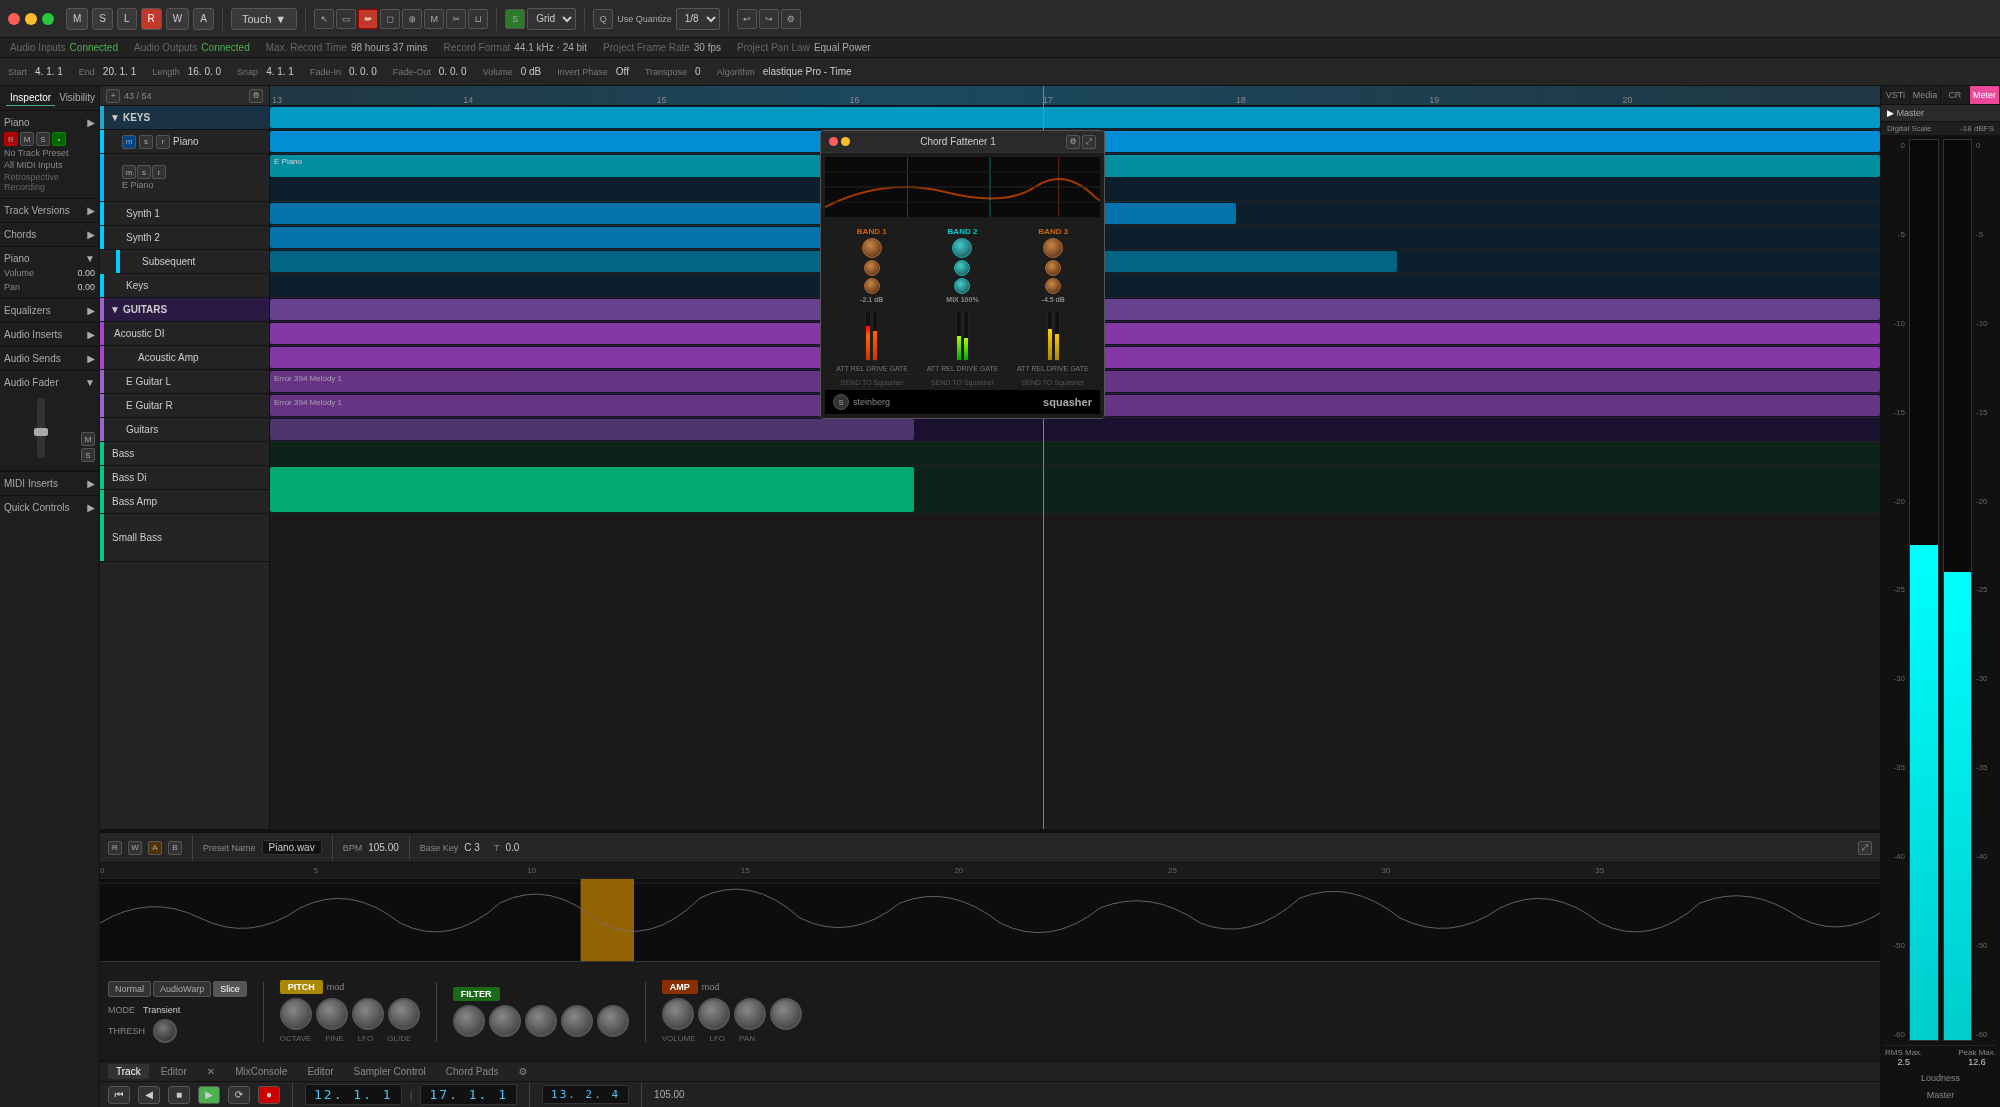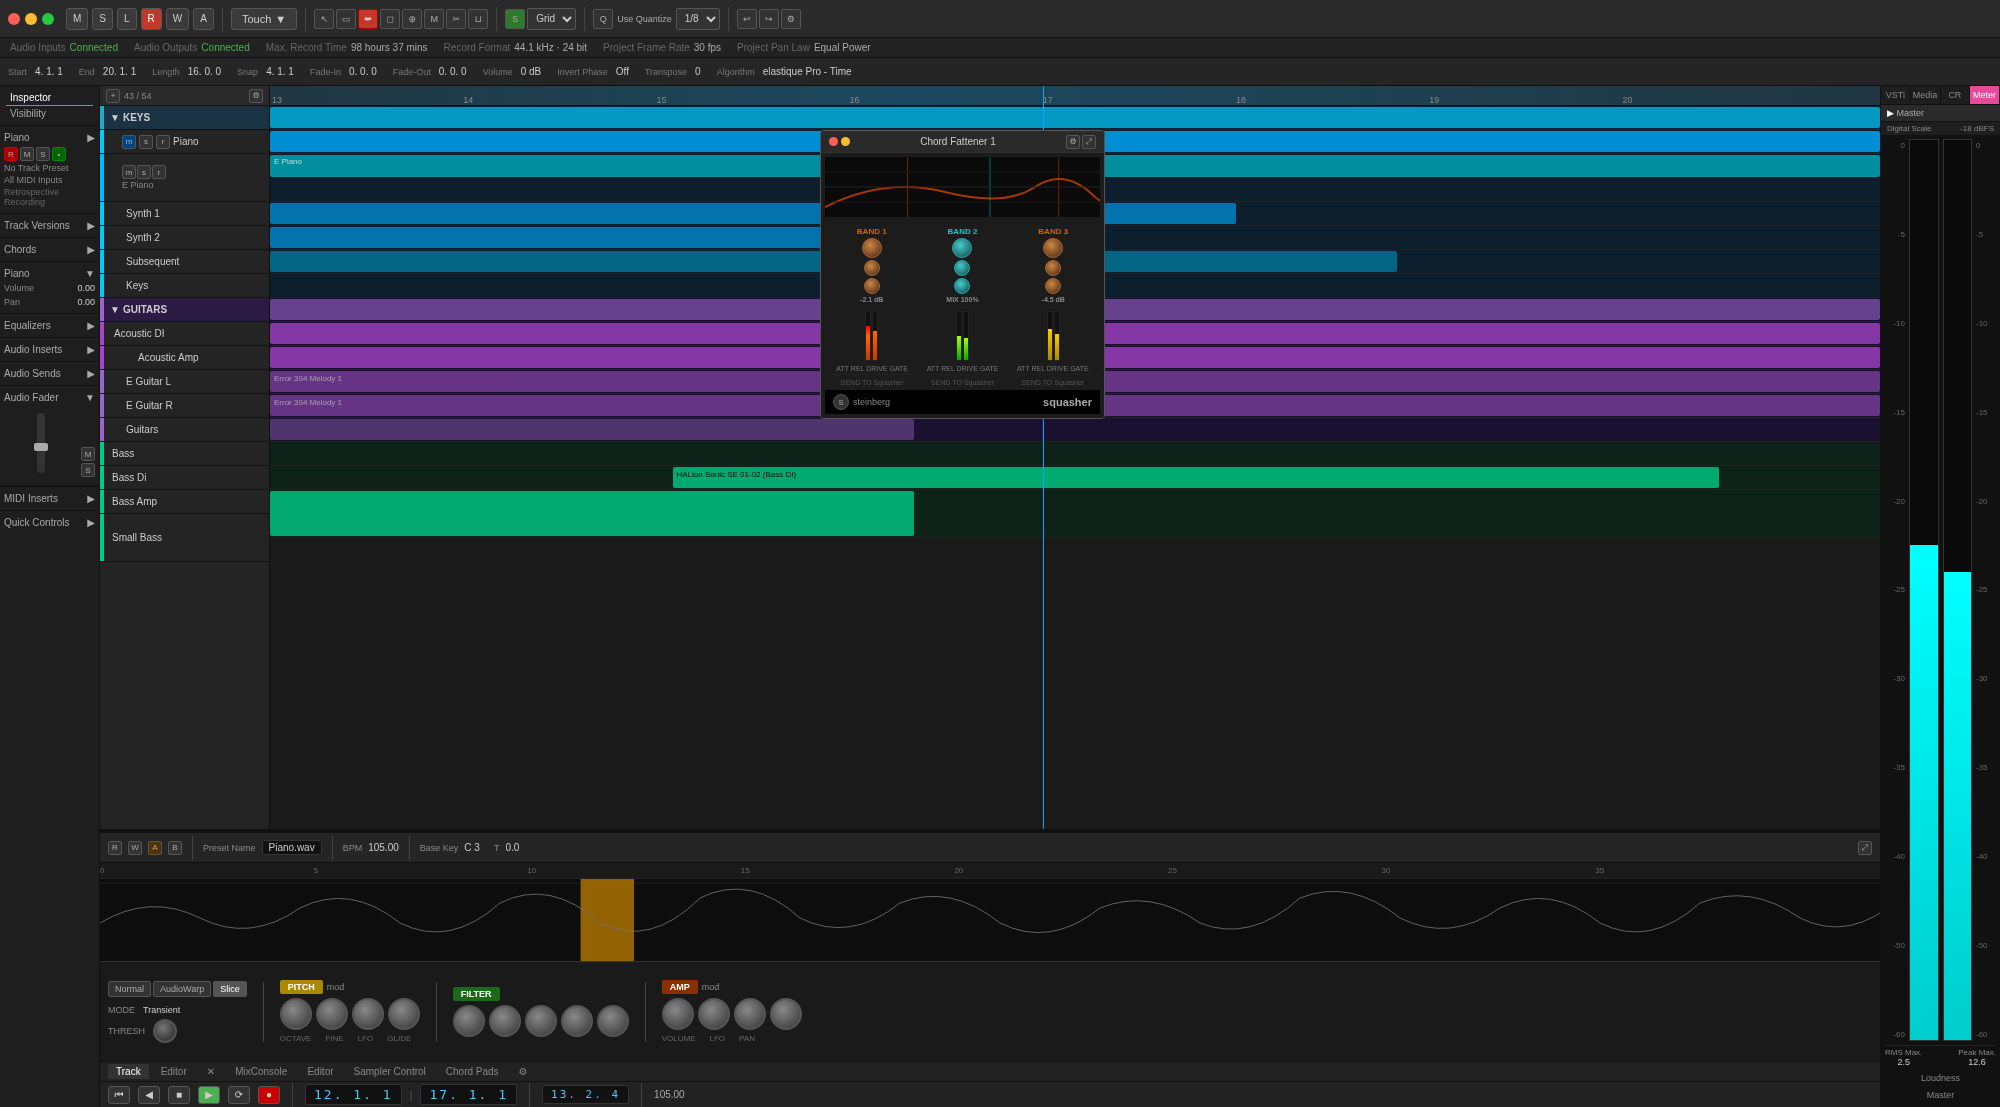--- a/index.html
+++ b/index.html
@@ -134,21 +134,20 @@
       display: flex;
       flex-direction: column;
       overflow: hidden;
     }
     .inspector-header {
       display: flex;
       justify-content: space-between;
       padding: 4px 6px;
       border-bottom: 1px solid #111;
       font-size: 10px;
-      flex-direction: column;
     }
     .inspector-tab {
       color: #aaa;
       cursor: pointer;
       padding: 2px 4px;
     }
     .inspector-tab.active { color: #fff; border-bottom: 1px solid #4a9; }
 
     .inspector-section {
       border-bottom: 1px solid #111;
@@ -852,21 +851,21 @@
             </div>
           </div>
           <div class="track-row" style="padding-left:14px;">
             <div class="track-color-bar" style="background:#00ccff;"></div>
             <span class="track-name" style="margin-left:12px;">Synth 1</span>
           </div>
           <div class="track-row" style="padding-left:14px;">
             <div class="track-color-bar" style="background:#00ccff;"></div>
             <span class="track-name" style="margin-left:12px;">Synth 2</span>
           </div>
-          <div class="track-row" style="padding-left:14px;">
+          <div class="track-row" style="padding-left:14px;margin-left:16px;">
             <div class="track-color-bar" style="background:#00ccff;"></div>
             <span class="track-name" style="margin-left:12px;">Subsequent</span>
           </div>
           <div class="track-row" style="padding-left:14px;">
             <div class="track-color-bar" style="background:#00ccff;"></div>
             <span class="track-name" style="margin-left:12px;">Keys</span>
           </div>
 
           <div class="track-row group-header" style="background:#2a1a44;">
             <div class="track-color-bar" style="background:#9966cc;"></div>
@@ -982,25 +981,20 @@
               </div>
             </div>
 
             <div class="audio-track-bg" style="background:#1a1030;">
               <div class="audio-clip" style="background:#664488;left:0;right:60%;opacity:0.7;"></div>
             </div>
 
             <div class="audio-track-bg" style="background:#0d2218;">
             </div>
 
-            <div class="audio-track-bg" style="background:#0d2218;">
-              <div class="audio-clip" style="background:#00cc88;left:25%;right:10%;opacity:0.8;">
-                <span style="font-size:8px;color:#000;position:absolute;left:4px;top:3px;">HALion Sonic SE 01-02 (Bass DI)</span>
-              </div>
-            </div>
 
 
             <div class="audio-track-bg tall" style="background:#0d2218;">
               <div class="audio-clip" style="background:#00cc88;left:0;right:60%;opacity:0.8;"></div>
             </div>
           </div>
 
           <div style="position:absolute;top:0;bottom:0;left:48%;width:1px;background:#00aaff;z-index:50;pointer-events:none;"></div>
         </div>
       </div>

